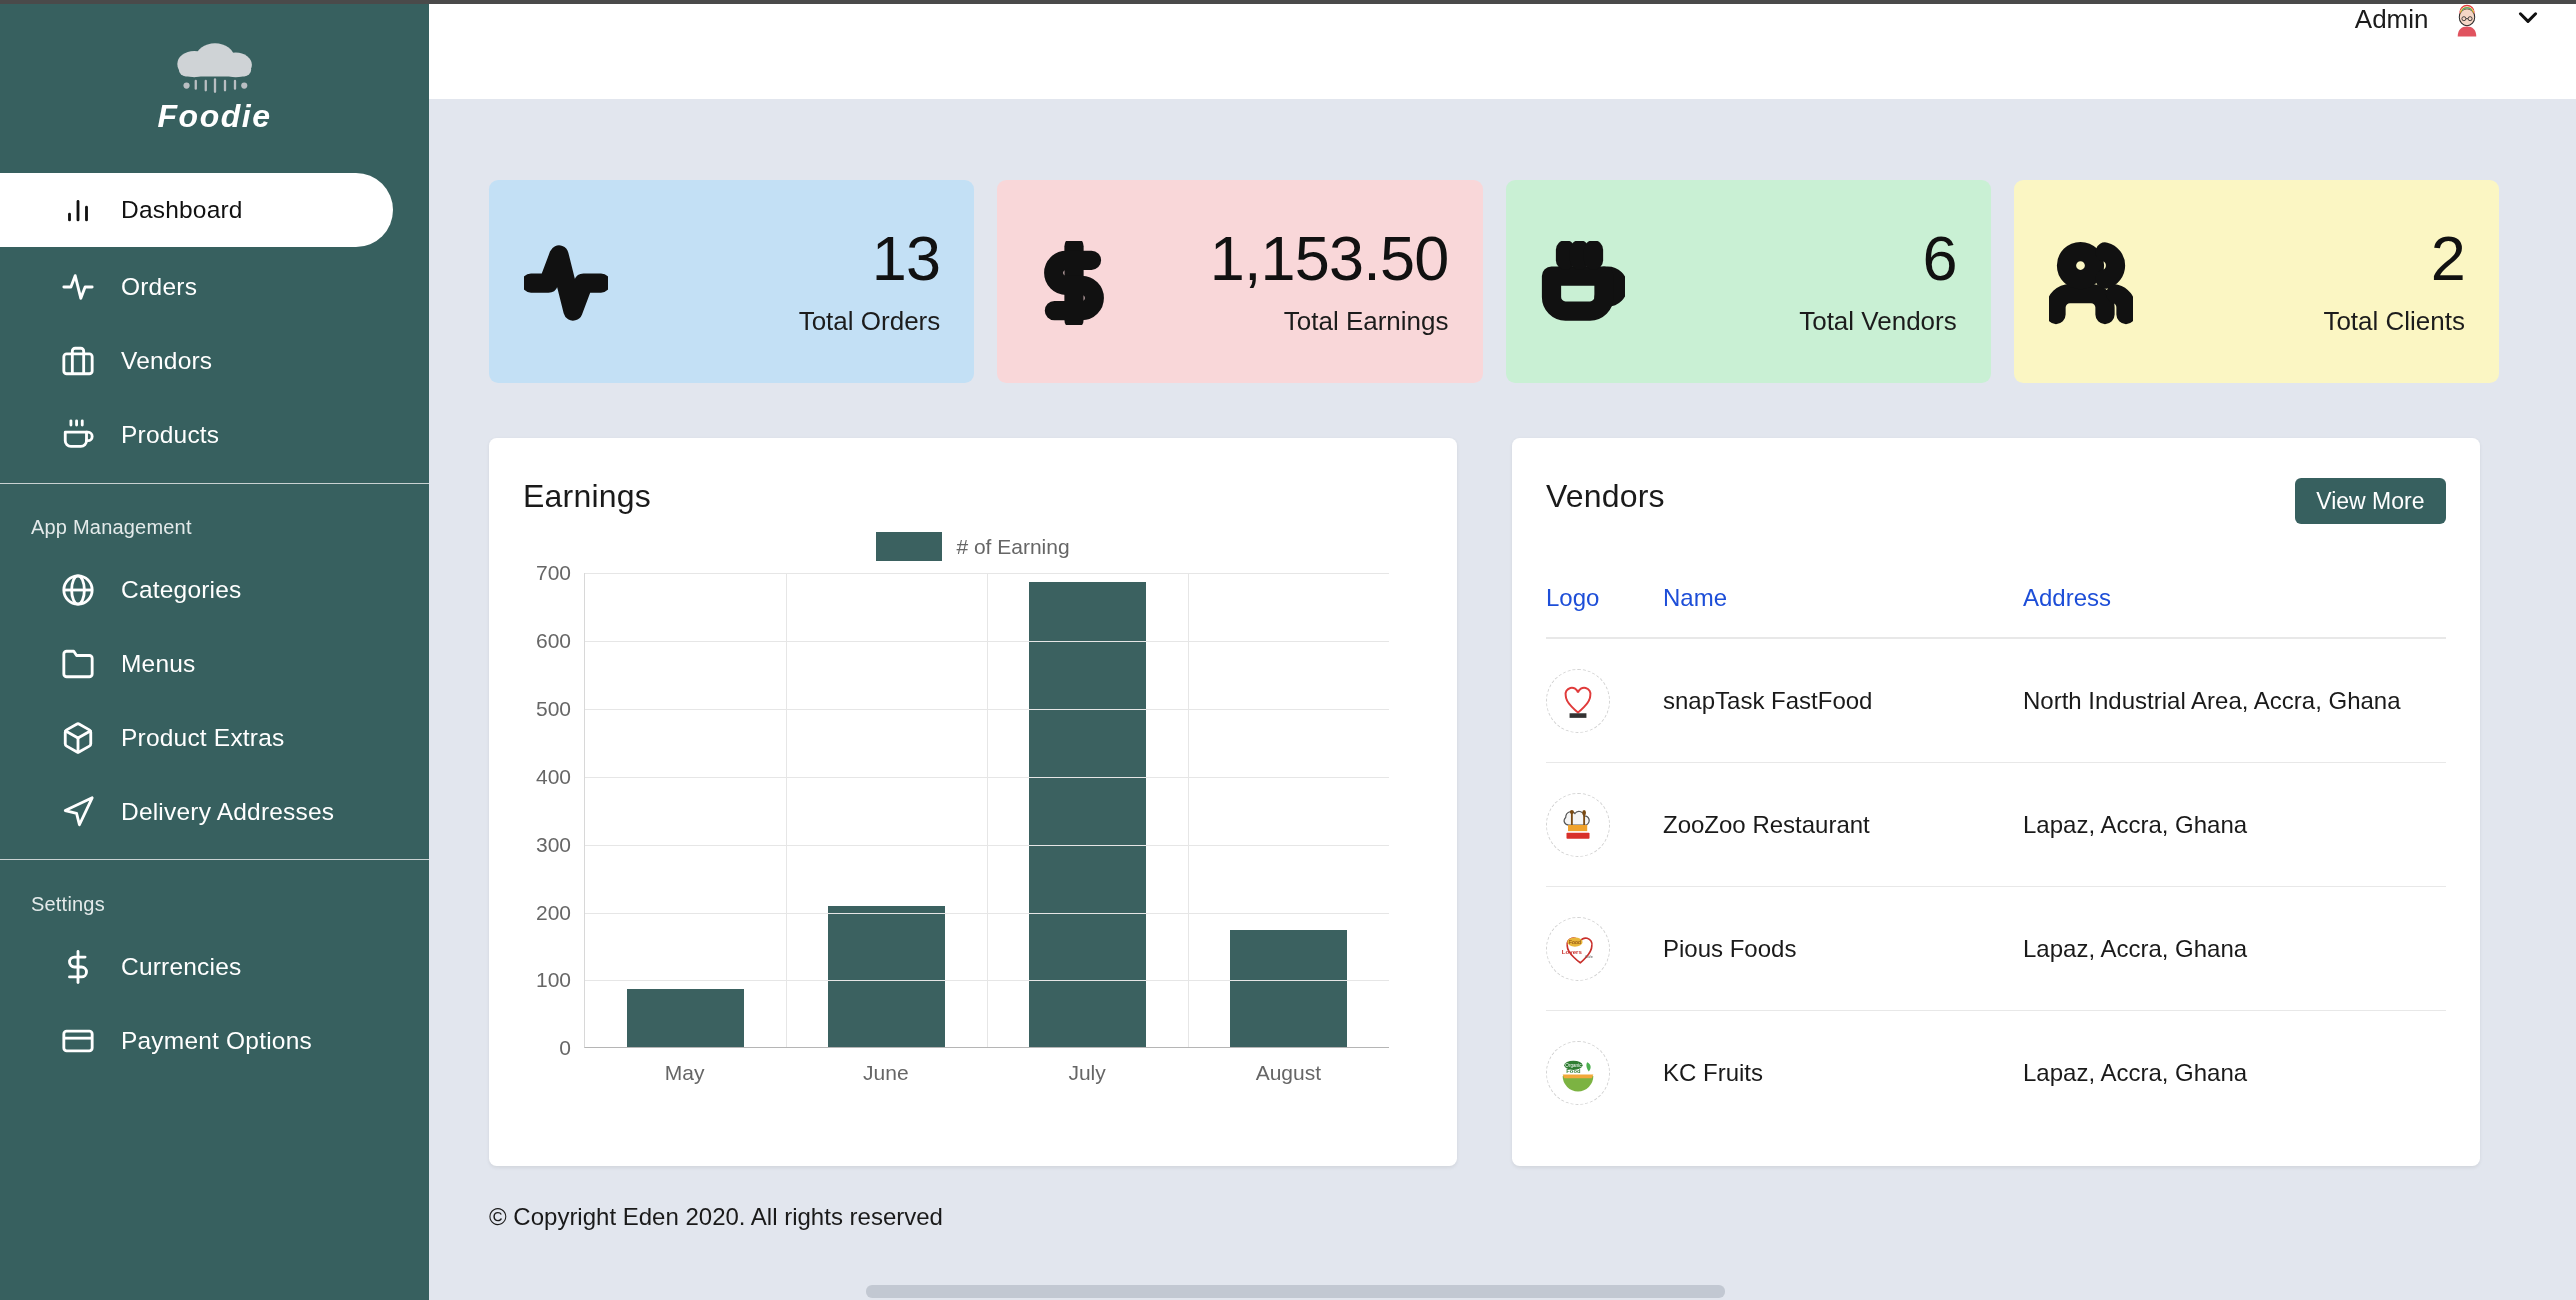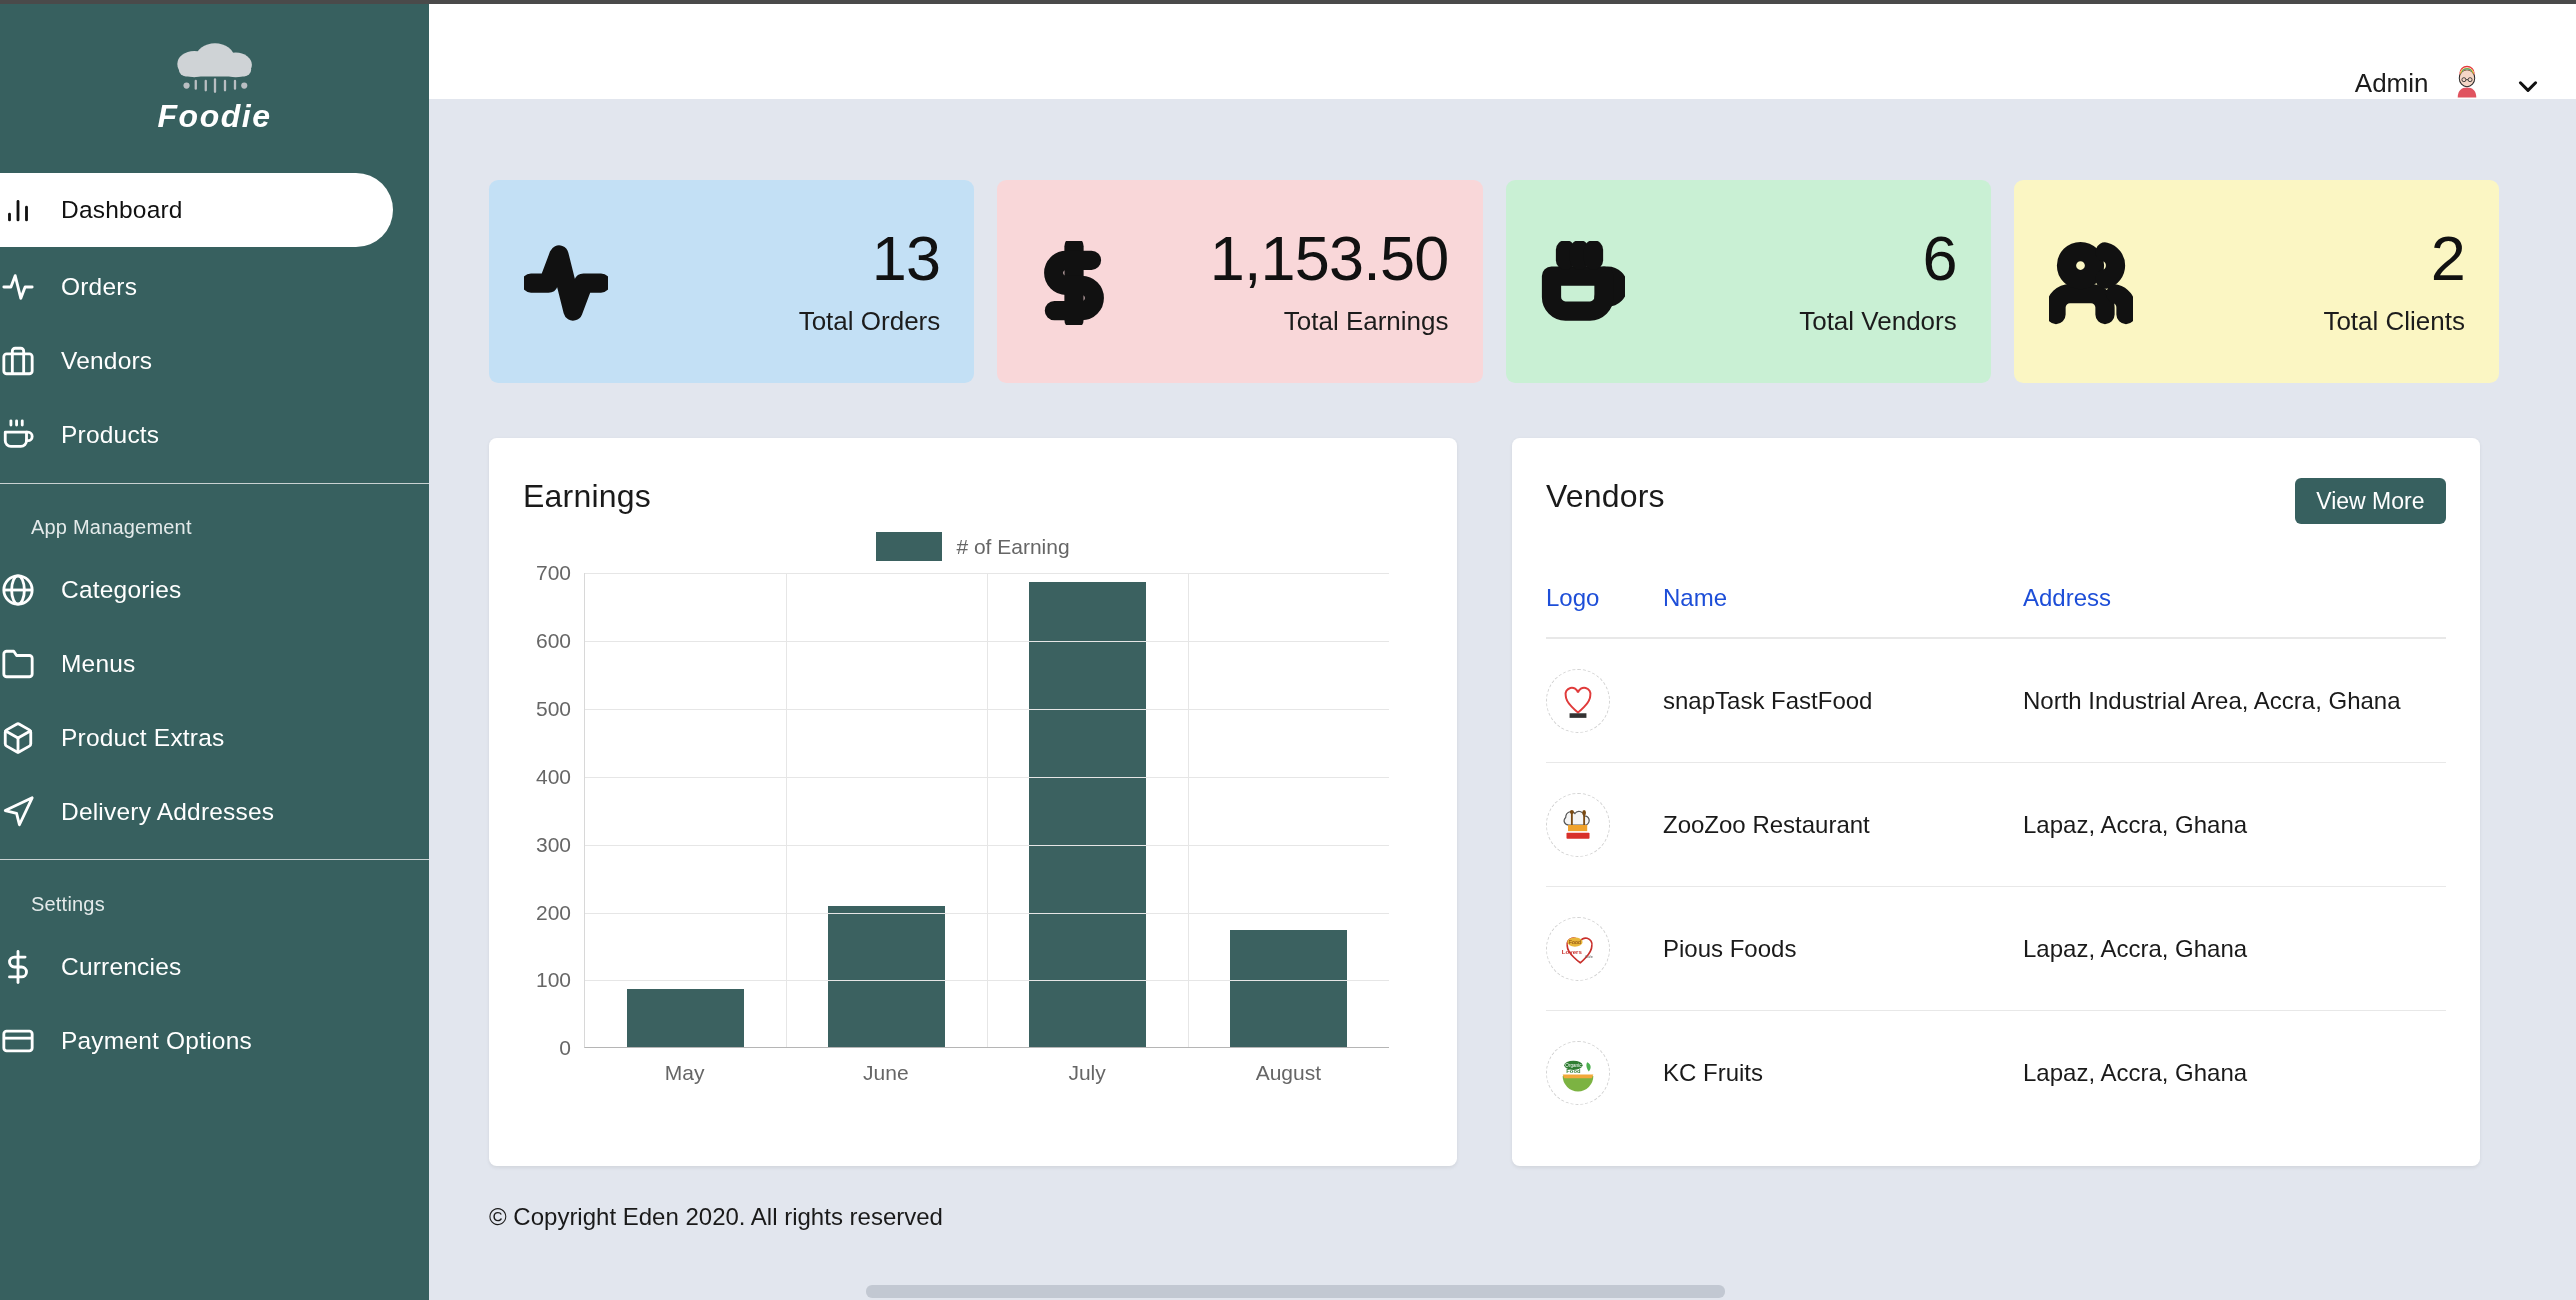--- a/index.html
+++ b/index.html
@@ -38,20 +38,21 @@
   }
   .nav-group { padding: 0 0 10.7px 0; }
   .nav-group.bordered { border-top: 1.5px solid #c9d2d2; padding-top: 23px; }
   .group-label {
     color: #e3eaea; font-size: 20px;
     padding: 9.2px 0 14px 31px; letter-spacing: 0.2px;
   }
   .nav-item {
     display: flex; align-items: center;
     height: 74px;
+    padding-left: 60px;
     color: #ffffff; font-size: 24.5px;
     letter-spacing: 0.2px;
   }
   .nav-item .ico {
     width: 35px; height: 35px;
     margin-right: 26px;
     display: flex; align-items: center; justify-content: center;
     flex: 0 0 auto;
   }
   .nav-item .ico svg { width: 34px; height: 34px; display:block; }
@@ -63,21 +64,21 @@
     margin-bottom: 3.1px;
   }
   .nav-item.active .ico svg { stroke: #111111; fill: none; }
   .nav-item .ico svg { stroke: #ffffff; fill: none; stroke-width: 2; }
 
   
   .header {
     position: absolute; top: 3.8px; left: 429px;
     width: 2147px; height: 95px;
     background: #ffffff;
-    display: flex; align-items: flex-end; justify-content: flex-end;
+    display: flex; align-items: flex-start; justify-content: flex-end;
     padding-right: 35px;
     z-index: 10;
   }
   .admin-name { font-size: 26px; color: #1c1c1c; margin-right: 21.5px; }
   .avatar {
     width: 34px; height: 34px; margin-right: 31px;
     display: flex; align-items: center; justify-content: center;
   }
   .avatar svg { width: 34px; height: 34px; display: block; }
   .chev { width: 26px; height: 26px; }

